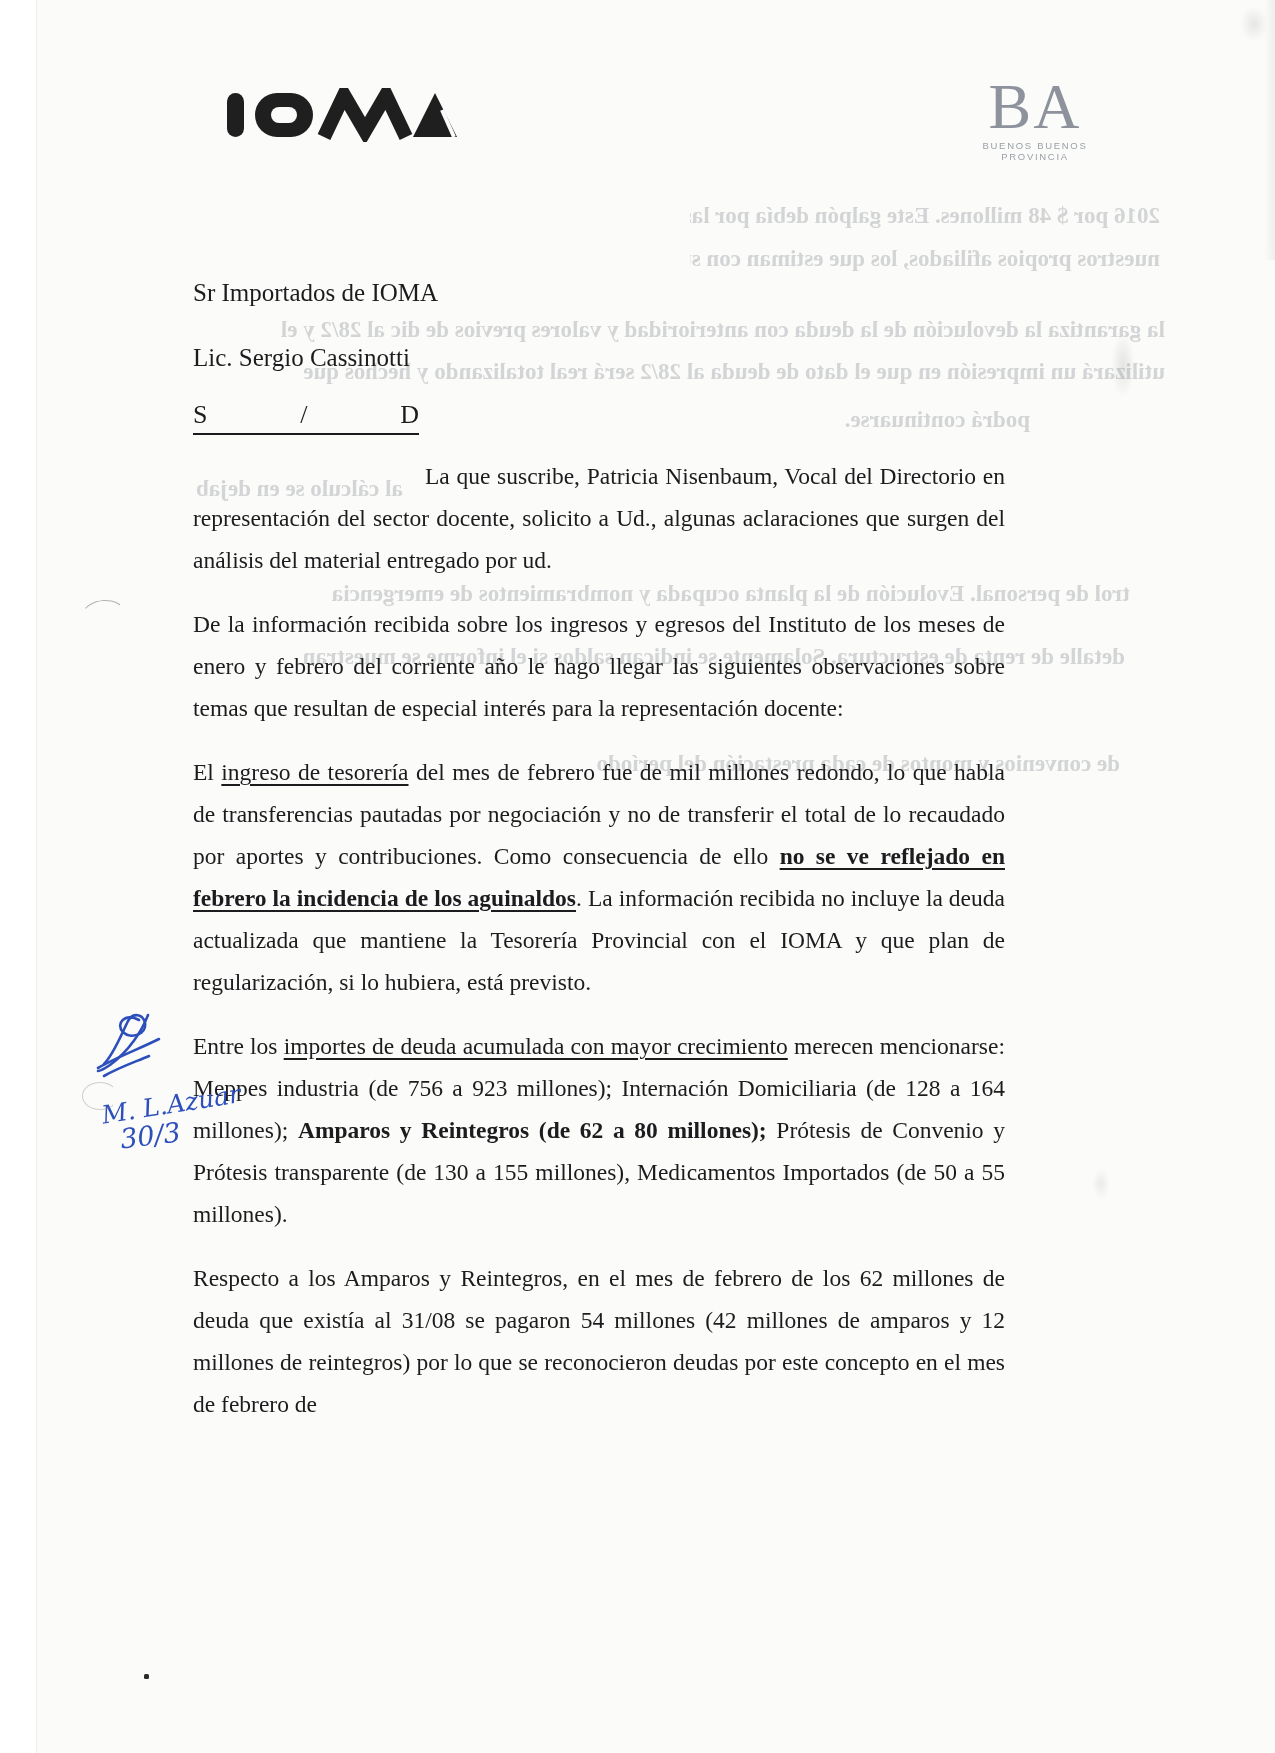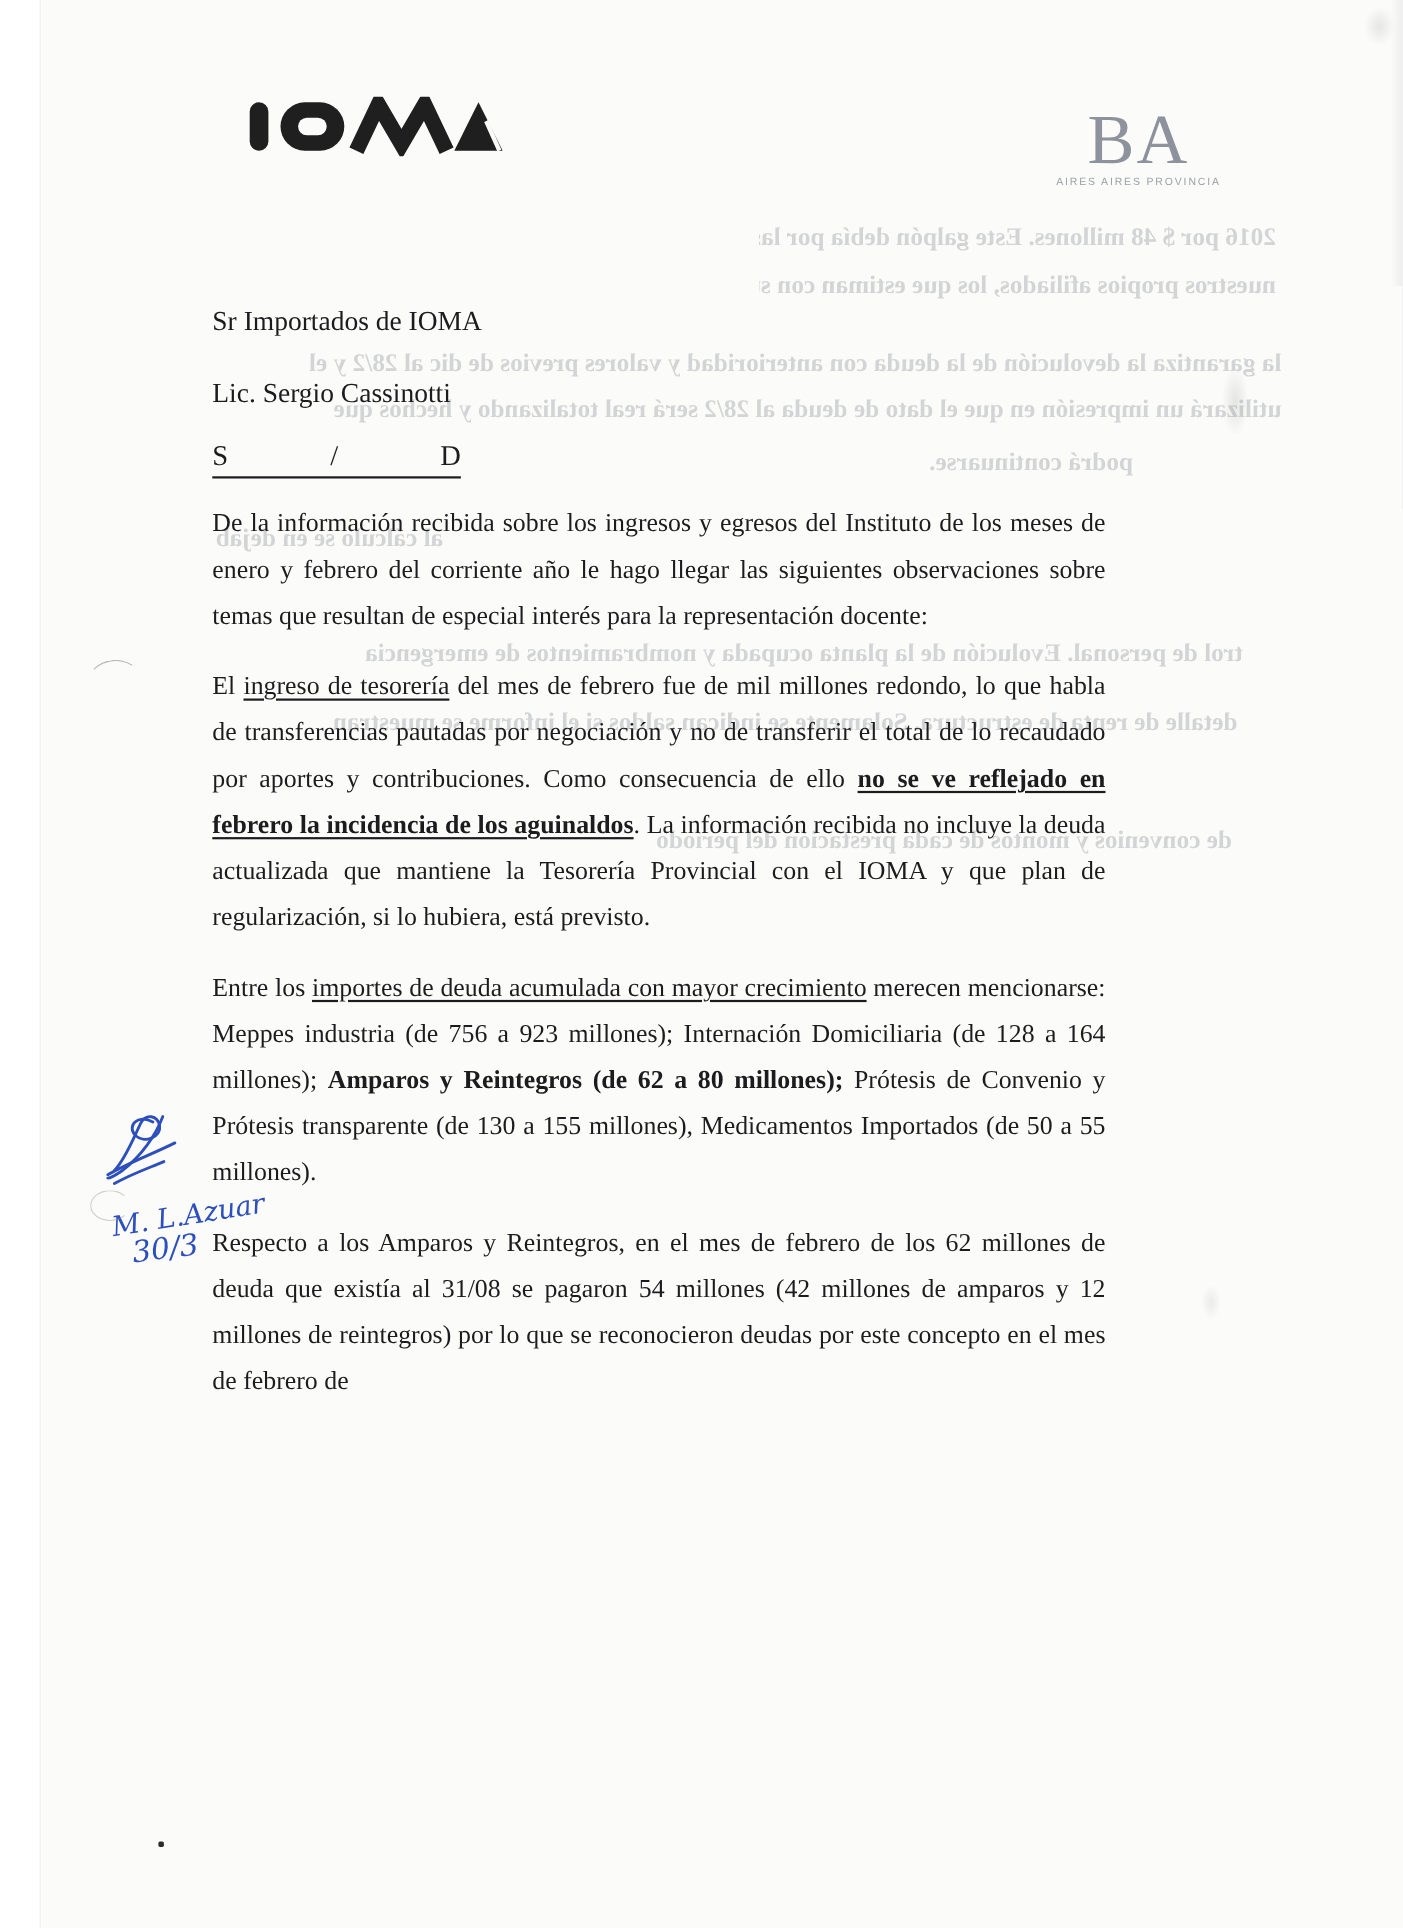--- a/index.html
+++ b/index.html
@@ -11,21 +11,21 @@
   .canvas{
     position:relative;width:1275px;height:1753px;background:#ffffff;
     overflow:hidden;font-family:"Liberation Serif",serif;color:var(--text);
   }
   .scan{position:absolute;left:36px;top:0;width:1239px;height:1753px;background:var(--bg);}
   .scan-edge{position:absolute;left:36px;top:0;width:1px;height:1753px;background:rgba(0,0,0,0.05);}
 
   
   .ioma{position:absolute;left:225px;top:88px;width:232px;height:54px;}
   .ba{position:absolute;left:955px;top:74px;width:160px;text-align:center;color:#8d929c;}
-  .ba-letters{font-size:64px;line-height:66px;letter-spacing:2px;font-family:"Liberation Serif",serif;margin-top:20px;}
+  .ba-letters{font-size:64px;line-height:66px;letter-spacing:2px;font-family:"Liberation Serif",serif;}
   .ba-sub{margin-top:0;font-size:9.5px;letter-spacing:1.7px;color:#9aa0a8;font-family:"Liberation Sans",sans-serif;}
 
   
   .recip1{position:absolute;left:193px;top:279px;font-size:25px;}
   .recip2{position:absolute;left:193px;top:344px;font-size:25px;}
   .salut{
     position:absolute;left:193px;top:400px;width:226px;font-size:26px;
     display:flex;justify-content:space-between;align-items:flex-end;
     border-bottom:2px solid var(--text);padding-bottom:3px;
   }
@@ -104,32 +104,33 @@
       <rect x="30" y="5" width="58" height="44" rx="22" fill="#1f1f1f"></rect>
       <rect x="46" y="19" width="26" height="16" rx="8" fill="#fbfbf9"></rect>
       <polyline points="99,49 119,7 140,43 161,7 181,49" fill="none" stroke="#1f1f1f" stroke-width="14"></polyline>
       <polygon points="188,49 210,5 232,49" fill="#1f1f1f"></polygon>
       <line x1="217" y1="22" x2="229" y2="49" stroke="#fbfbf9" stroke-width="4"></line>
     </svg>
   </div>
 
   <div class="ba">
     <div class="ba-letters">BA</div>
-    <div class="ba-sub">AIRES AIRES PROVINCIA</div>
+    <div class="ba-sub">BUENOS BUENOS PROVINCIA</div>
   </div>
 
   <div class="recip1">Sr Importados  de IOMA</div>
   <div class="recip2">Lic. Sergio Cassinotti</div>
   <div class="salut">
     <span>S</span>
     <span>/</span>
     <span>D</span>
   </div>
 
   <div class="body">
+      <p class="indent"><span>La que suscribe, Patricia Nisenbaum, Vocal del Directorio en representación del sector docente, solicito a Ud.,  algunas aclaraciones  que surgen del análisis del material entregado por ud.</span></p>
       <p><span>De la información recibida sobre los ingresos y egresos del Instituto de los meses de enero y febrero del corriente año le hago llegar las siguientes observaciones sobre temas que resultan de especial interés para la representación docente:</span></p>
       <p><span>El </span><span class="u">ingreso de tesorería</span><span> del mes de febrero fue de mil millones redondo, lo que habla de transferencias pautadas por negociación y no de transferir el total de lo recaudado por aportes y contribuciones. Como consecuencia de ello </span><span class="b u">no se ve reflejado en febrero la incidencia de los aguinaldos</span><span>. La información recibida no incluye la deuda actualizada que mantiene la Tesorería Provincial con el IOMA y que plan de regularización, si lo hubiera, está previsto.</span></p>
       <p><span>Entre los </span><span class="u">importes de deuda acumulada con mayor crecimiento</span><span> merecen mencionarse: Meppes industria (de 756 a 923 millones); Internación Domiciliaria (de 128 a 164 millones); </span><span class="b">Amparos y Reintegros (de 62 a 80 millones);</span><span> Prótesis de Convenio y Prótesis transparente (de 130 a 155 millones), Medicamentos Importados (de 50 a 55 millones).</span></p>
       <p><span>Respecto a los Amparos y Reintegros, en el mes de febrero de los 62 millones de deuda que existía al 31/08 se pagaron 54 millones (42 millones de amparos y 12 millones de reintegros) por lo que se reconocieron deudas por este concepto en el mes de febrero de</span></p>
     </div>
 
   <svg class="sig" viewBox="0 0 84 80">
     <path d="M46 10 C 32 2 22 14 30 22 C 38 30 54 24 52 13 C 50 4 40 2 35 11 C 29 23 21 44 11 54"></path>
     <path d="M55 5 C 49 21 36 41 17 55 C 11 59 7 61 5 61"></path>
     <path d="M5 58 C 24 47 46 39 66 29"></path>

